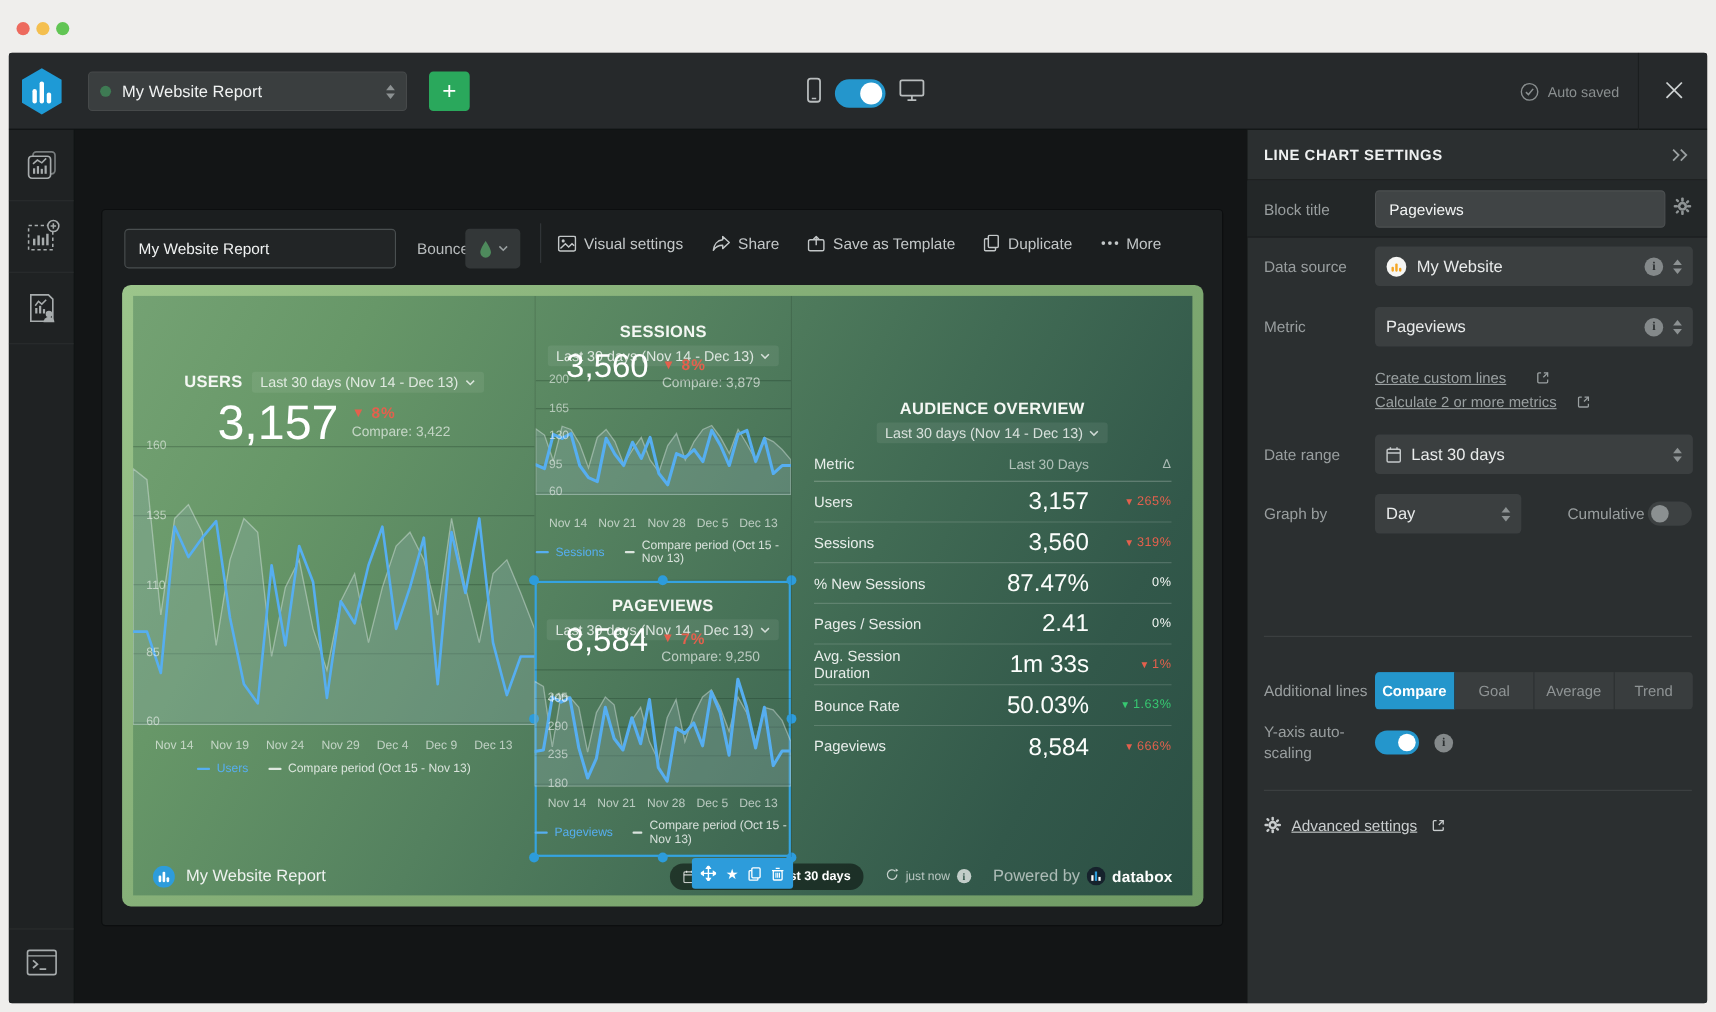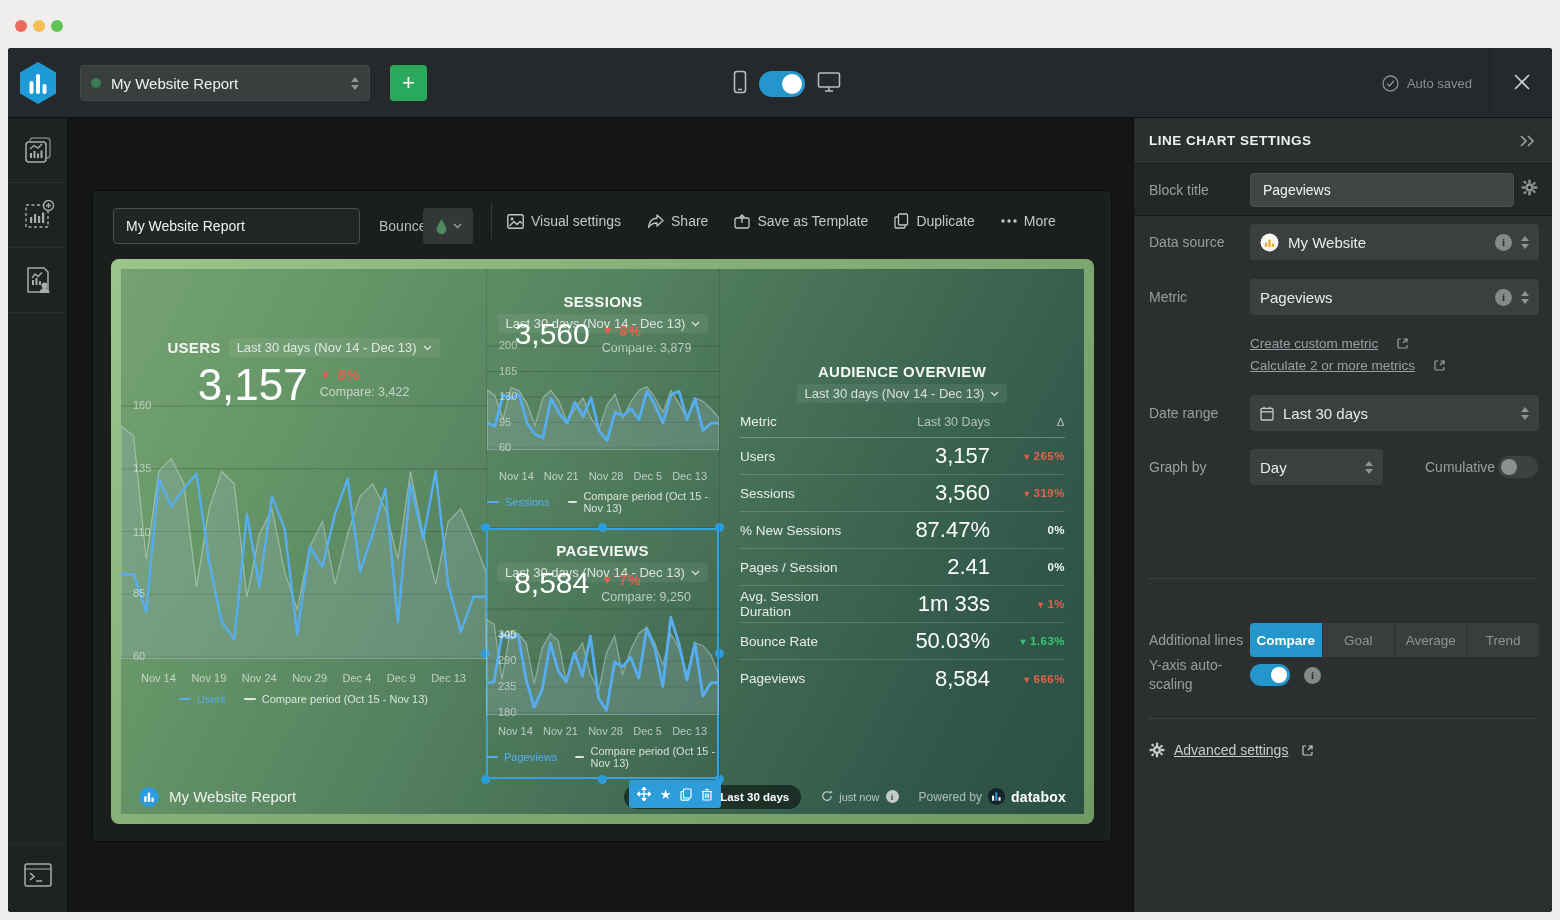--- a/index.html
+++ b/index.html
@@ -83,21 +83,21 @@
   .leg-item { display:flex; align-items:center; gap:6px; }
   .leg-dash { width:12px; height:2px; border-radius:1px; display:inline-block; }
 
   
   .aud-table { position:absolute; left:20px; top:145px; width:325px; }
   .aud-hdr { display:flex; align-items:center; color:rgba(255,255,255,0.6); font-size:12.5px; padding-bottom:8px; border-bottom:1px solid rgba(255,255,255,0.28); }
   .aud-row { display:flex; align-items:center; height:37px; border-bottom:1px solid rgba(255,255,255,0.16); }
   .aud-row:last-child { border-bottom:none; }
   .c-metric { flex:1; text-align:left; color:rgba(255,255,255,0.88); font-size:13.5px; }
   .c-val { width:135px; text-align:right; color:#fcfefc; font-size:22px; font-weight:400; }
-  .c-delta { width:75px; text-align:right; font-size:11.5px; font-weight:bold; letter-spacing:0.5px; }
+  .c-delta { width:75px; text-align:right; font-size:11.5px; font-weight:normal; letter-spacing:0.5px; }
   .c-delta .tri { font-size:9px; margin-right:2px; }
   .aud-hdr .c-val { font-size:12.5px; color:rgba(255,255,255,0.6); font-weight:normal; }
   .aud-hdr .c-delta { font-weight:normal; }
 
   
   .sel-frame { position:absolute; inset:0; border:2px solid #35a3e0; pointer-events:none; }
   .handle { position:absolute; width:9px; height:9px; border-radius:50%; background:#2d9cdb; }
   .sel-toolbar { position:absolute; left:143px; top:252px; width:92px; height:28px; background:#2d9cdb; border-radius:3px; display:flex; align-items:center; justify-content:center; gap:9px; z-index:5; }
   .sel-toolbar .ic { cursor:pointer; display:flex; align-items:center; }
   .sel-toolbar .star { color:#fff; font-size:13px; line-height:1; }
@@ -105,21 +105,21 @@
   
   .dash-footer { position:absolute; left:0; top:510px; width:963px; height:35px; display:flex; align-items:center; padding:0 18px; }
   .df-left { display:flex; align-items:center; gap:10px; color:#eef2ef; font-size:15px; }
   .df-right { margin-left:auto; display:flex; align-items:center; gap:20px; }
   .df-pill { display:flex; align-items:center; gap:7px; background:rgba(0,0,0,0.5); border-radius:12px; height:24px; padding:0 12px; cursor:pointer; }
   .df-pill .lab { color:rgba(255,255,255,0.55); font-size:11px; }
   .df-pill .val { color:#ffffff; font-size:11.5px; font-weight:bold; }
   .df-sync { display:flex; align-items:center; gap:6px; color:rgba(255,255,255,0.65); font-size:11px; }
   .info-dot { width:13px; height:13px; border-radius:50%; background:rgba(255,255,255,0.7); color:#2f5347; font-size:9px; font-weight:bold; display:inline-flex; align-items:center; justify-content:center; font-family:"Liberation Serif",serif; }
   .df-brand { display:flex; align-items:center; gap:6px; }
-  .df-brand .pb { color:rgba(255,255,255,0.6); font-size:12px; }
+  .df-brand .pb { color:rgba(255,255,255,0.6); font-size:15px; }
   .df-brand .bx { color:#fdfefd; font-size:14px; font-weight:bold; letter-spacing:0.2px; }
 
   
   .settings { position:absolute; right:0; top:70px; width:419px; height:794px; background:#2b2f30; border-left:1px solid #0d0f10; }
   .sp-header { position:absolute; left:0; top:0; width:100%; height:46px; display:flex; align-items:center; padding:0 15px; border-bottom:1px solid rgba(0,0,0,0.4); }
   .sp-title { color:#eef0f0; font-size:13.5px; font-weight:bold; letter-spacing:0.5px; }
   .sp-collapse { margin-left:auto; cursor:pointer; display:flex; }
   .sp-row { position:absolute; left:0; width:100%; display:flex; align-items:center; }
   .sp-label { position:absolute; left:15px; color:#999e9f; font-size:14px; }
   .sp-ctl { position:absolute; left:116px; }
@@ -684,21 +684,21 @@
         <span class="stxt">Pageviews</span>
         <span class="info-gray">i</span>
         <span class="sort-arrows">
             <b class="up"></b>
             <b class="dn"></b>
           </span>
       </div>
     </div>
 
     <div class="sp-row" style="top:216px;height:18px">
-      <span class="sp-ctl sp-link">Create custom metric</span>
+      <span class="sp-ctl sp-link">Create custom lines</span>
       <span class="ext" style="position:absolute;left:258px">
           <svg width="11" height="11" viewBox="0 0 11 11">
             <path d="M4 1 H2 a1 1 0 0 0 -1 1 v7 a1 1 0 0 0 1 1 h7 a1 1 0 0 0 1 -1 V7" fill="none" stroke="#9aa0a1" stroke-width="1.2"></path>
             <line x1="6" y1="5" x2="10" y2="1" stroke="#9aa0a1" stroke-width="1.2"></line>
             <polyline points="6.5,1 10,1 10,4.5" fill="none" stroke="#9aa0a1" stroke-width="1.2"></polyline>
           </svg>
         </span>
     </div>
     <div class="sp-row" style="top:238px;height:18px">
       <span class="sp-ctl sp-link">Calculate 2 or more metrics</span>
@@ -739,21 +739,21 @@
       </div>
       <span class="sp-label" style="left:291px">Cumulative</span>
       <span class="switch sw-sm sw-off" style="position:absolute;right:14px">
           <span class="knob"></span>
         </span>
     </div>
 
 
     <div class="sp-div" style="top:460px"></div>
 
-    <div class="sp-row" style="top:510px;height:24px">
+    <div class="sp-row" style="top:498px;height:24px">
       <span class="sp-label">Additional lines</span>
       <div class="seg" id="seg-lines">
           <span class="active">Compare</span>
           <span>Goal</span>
           <span>Average</span>
           <span>Trend</span>
         </div>
     </div>
 
     <div class="sp-row" style="top:538px;height:38px">

